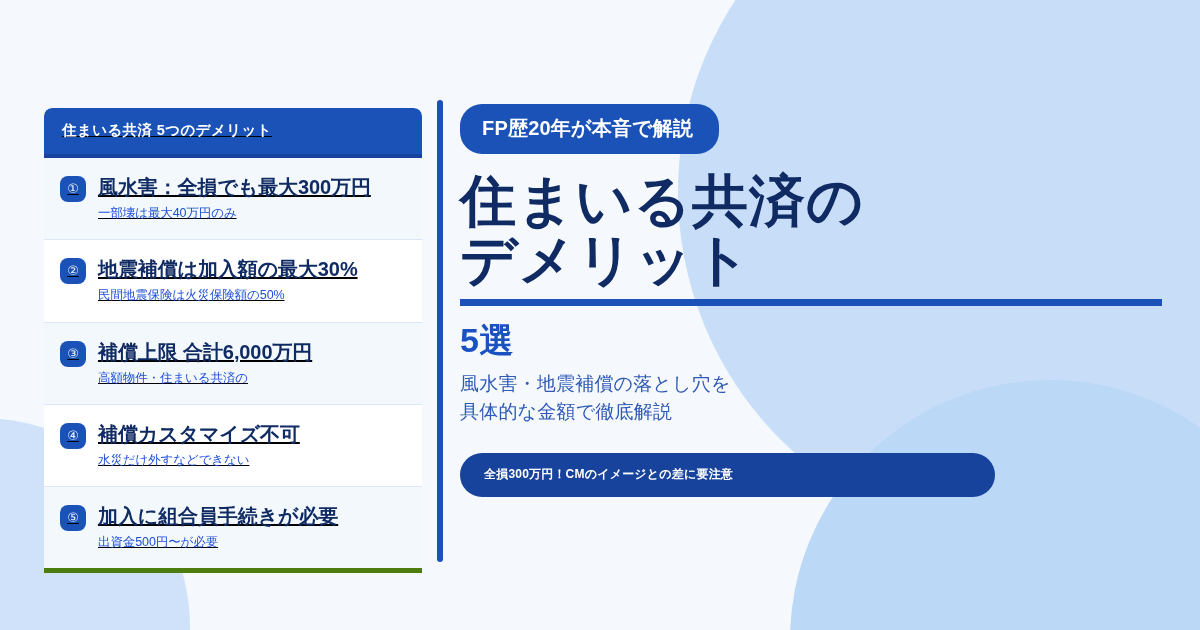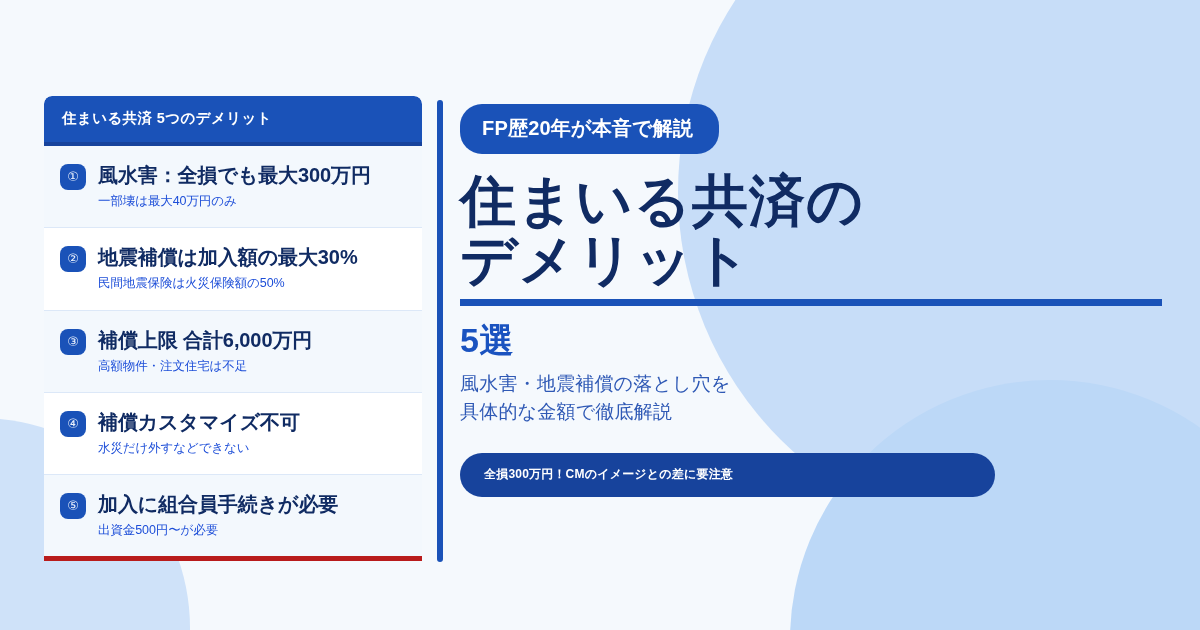--- a/index.html
+++ b/index.html
@@ -47,26 +47,27 @@
     height: 420px;
     left: -230px;
     top: 418px;
     background: #cfe2f9;
   }
 
   
   #left-card {
     position: absolute;
     left: 44px;
-    top: 96px;
+    top: 108px;
     width: 378px;
-    border-bottom: 5px solid #b91c1c;
+    border-bottom: 5px solid #4d7c0f;
     box-sizing: border-box;
     overflow: hidden;
     border-radius: 8px 8px 0 0;
+    text-decoration: underline;
   }
   #card-header {
     background: #1a52b8;
     color: #ffffff;
     font-size: 14.5px;
     font-weight: 700;
     letter-spacing: .4px;
     padding: 13px 18px 14px 18px;
     border-radius: 8px 8px 0 0;
     box-sizing: border-box;
@@ -221,21 +222,21 @@
       <div class="row-texts">
         <div class="row-title">地震補償は加入額の最大30%</div>
         <div class="row-sub">民間地震保険は火災保険額の50%</div>
       </div>
     </div>
 
     <div class="card-row odd">
       <div class="num-badge">③</div>
       <div class="row-texts">
         <div class="row-title">補償上限 合計6,000万円</div>
-        <div class="row-sub">高額物件・注文住宅は不足</div>
+        <div class="row-sub">高額物件・住まいる共済の</div>
       </div>
     </div>
 
     <div class="card-row even">
       <div class="num-badge">④</div>
       <div class="row-texts">
         <div class="row-title">補償カスタマイズ不可</div>
         <div class="row-sub">水災だけ外すなどできない</div>
       </div>
     </div>

